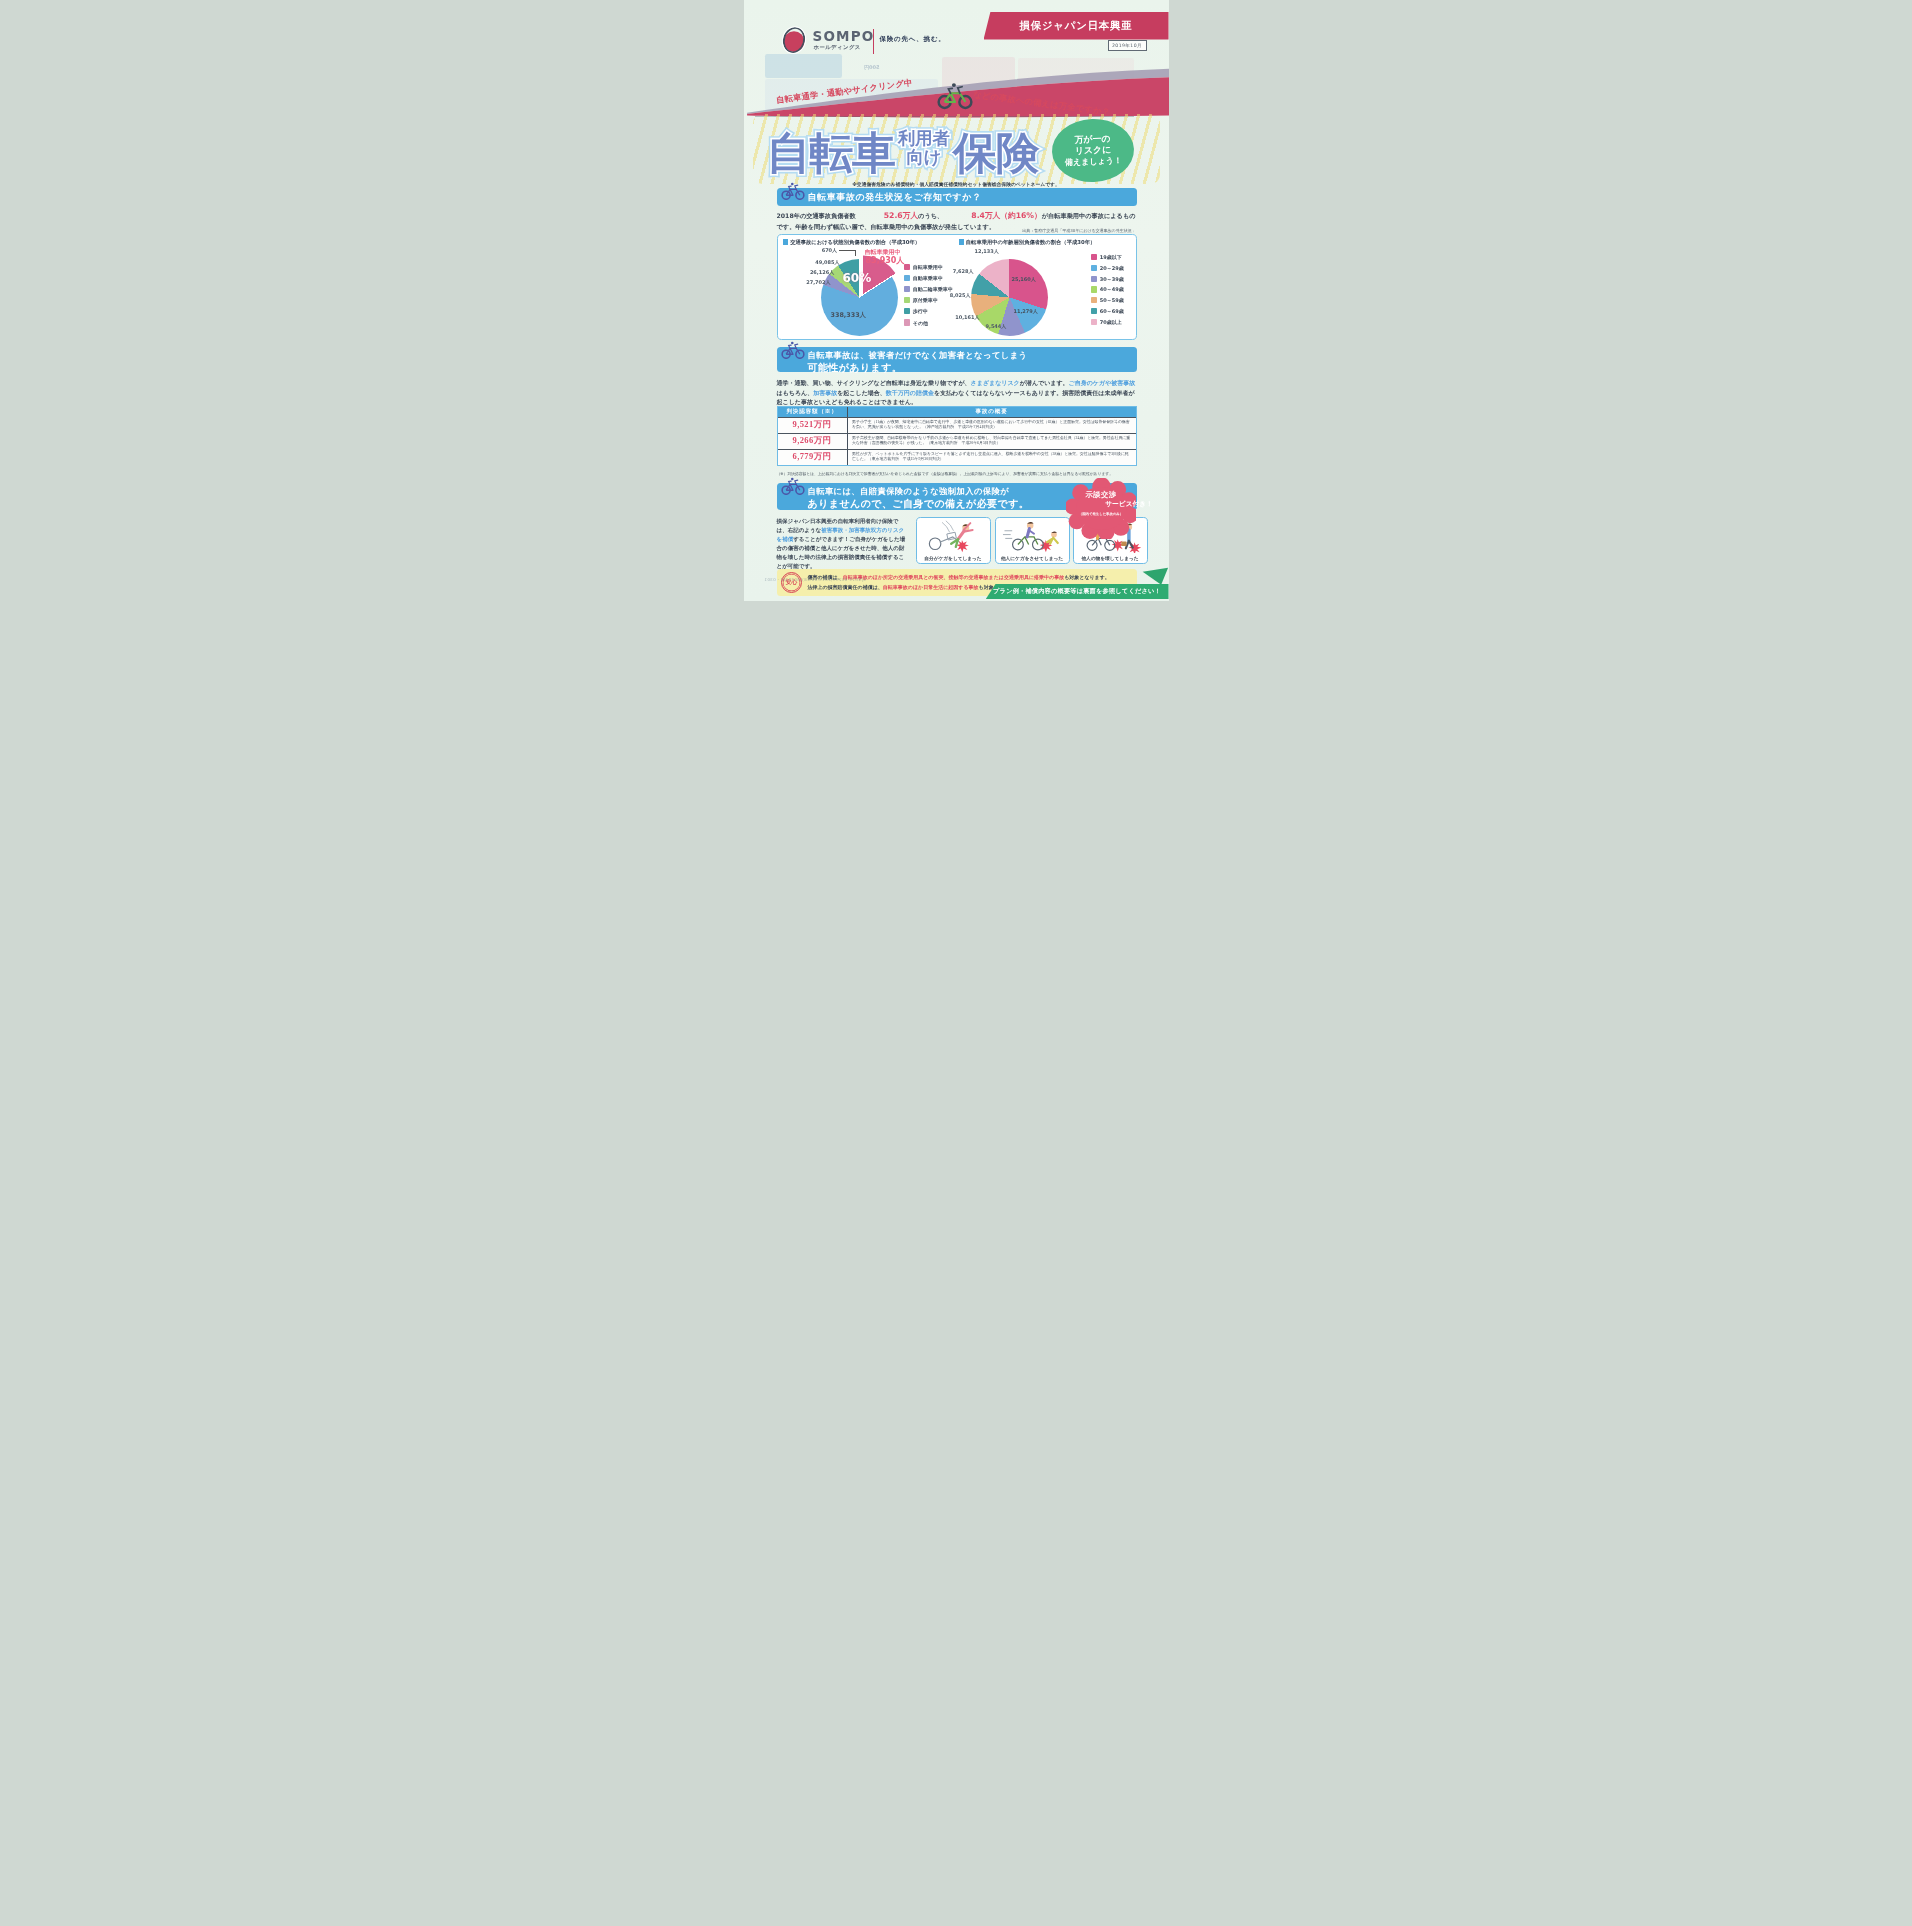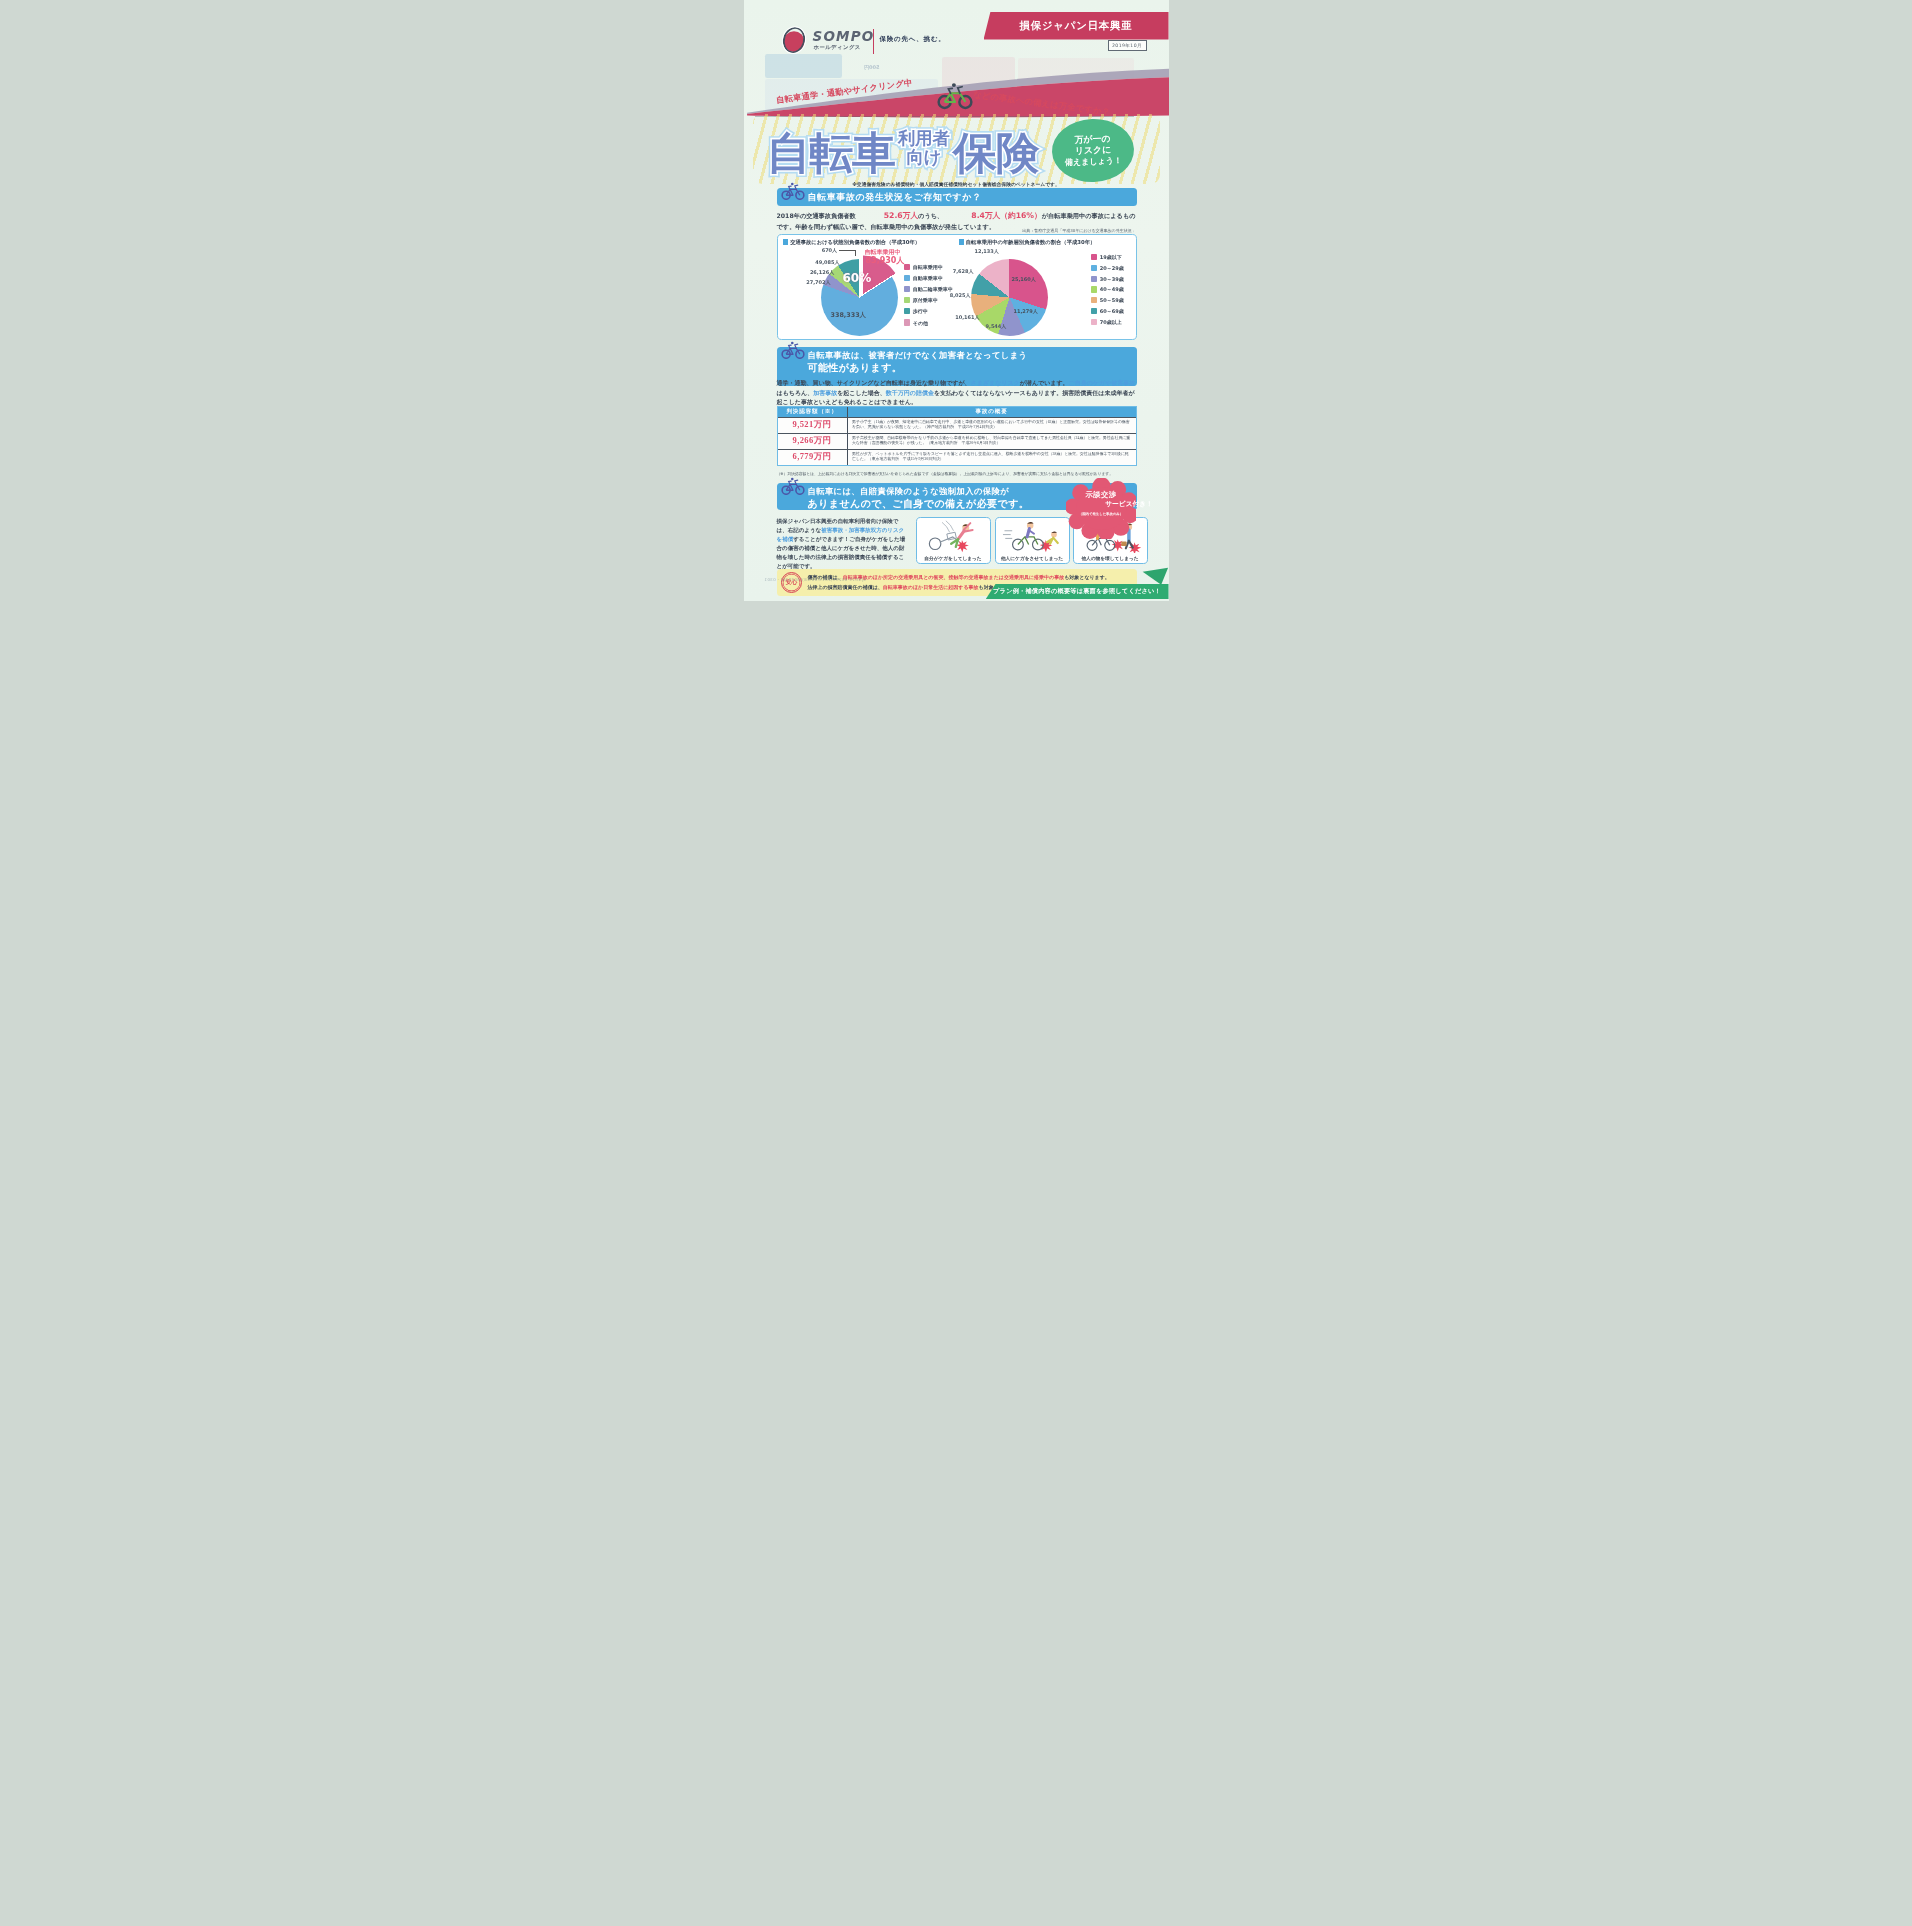--- a/index.html
+++ b/index.html
@@ -10,21 +10,21 @@
          overflow:hidden; }
   .abs{ position:absolute; }
   .ni{ pointer-events:none; }
 
   
   .top-banner{ left:240px; top:11.6px; width:185px; height:28px; background:#c63d5f;
     clip-path:polygon(7px 0,100% 0,100% 100%,0 100%);
     display:flex; align-items:center; justify-content:center; }
   .top-banner span{ color:#fff; font-size:10.4px; font-weight:bold; letter-spacing:0.8px; }
   .logo-mark{ left:35px; top:25px; }
-  .logo-name{ left:69px; top:28px; font-size:13.5px; font-weight:bold; color:#5b6472; letter-spacing:1.2px;font-style:italic; }
+  .logo-name{ left:69px; top:28px; font-size:13.5px; font-weight:bold; color:#5b6472; letter-spacing:1.2px; }
   .logo-sub{ left:70px; top:44px; font-size:5.4px; font-weight:bold; color:#5b6472; letter-spacing:0.4px; }
   .brand-divider{ left:129px; top:28.5px; width:1.2px; height:25.4px; background:#c63d5f; }
   .tagline{ left:136px; top:35px; font-size:6.5px; font-weight:bold; color:#2c3a55; letter-spacing:0.8px; }
   .date-box{ left:364px; top:40px; width:39px; height:10.8px; border:0.6px solid #606a74;
     background:#fcfdfb; display:flex; align-items:center; justify-content:center;
     font-size:4.6px; color:#555f69; letter-spacing:0.4px; }
 
   
   .swoosh{ left:0; top:61px; width:425px; height:58px; }
   .thinline{ left:11.6px; top:116px; width:379px; height:0.4px; background:rgba(95,105,118,.38); }
@@ -63,21 +63,21 @@
   .risk-bubble .b3{ font-size:8px; }
   .title-note{ left:0; top:181px; width:425px; text-align:center;
     font-size:4.8px; font-weight:bold; color:#39434e; }
 
   
   .bar{ background:#4ba8dc; border-radius:3.5px; }
   .bar .bike-ic{ position:absolute; left:4.6px; top:-6.2px; color:#4b57a8; }
   .bar1{ left:33px; top:188px; width:360px; height:18px; }
   .bar1 .h{ position:absolute; left:31px; top:0; line-height:18px; color:#fff;
      font-size:9px; font-weight:bold; letter-spacing:0.6px; }
-  .bar2{ left:33px; top:347px; width:360px; height:39px; }
+  .bar2{ left:33px; top:347px; width:360px; height:25px; }
   .bar3{ left:33px; top:483px; width:360px; height:27px; }
   .bar2 .h1,.bar3 .h1{ position:absolute; left:31px; top:2.7px; color:#fff; font-size:8.3px; font-weight:bold; letter-spacing:0.4px; }
   .bar2 .h2,.bar3 .h2{ position:absolute; left:31px; top:14px; color:#fff; font-size:10px; font-weight:bold; letter-spacing:0.4px; }
 
   
   .p1{ left:33px; top:210px; width:360px; font-size:6.2px; font-weight:bold;
        color:#3d4856; line-height:1.62; }
   .red-big{ color:#e14a68; font-size:7.7px;padding-left:28px; }
   .src{ position:absolute; right:0.8px; bottom:-1.5px; font-size:4px; font-weight:normal; color:#57626e; }
 

